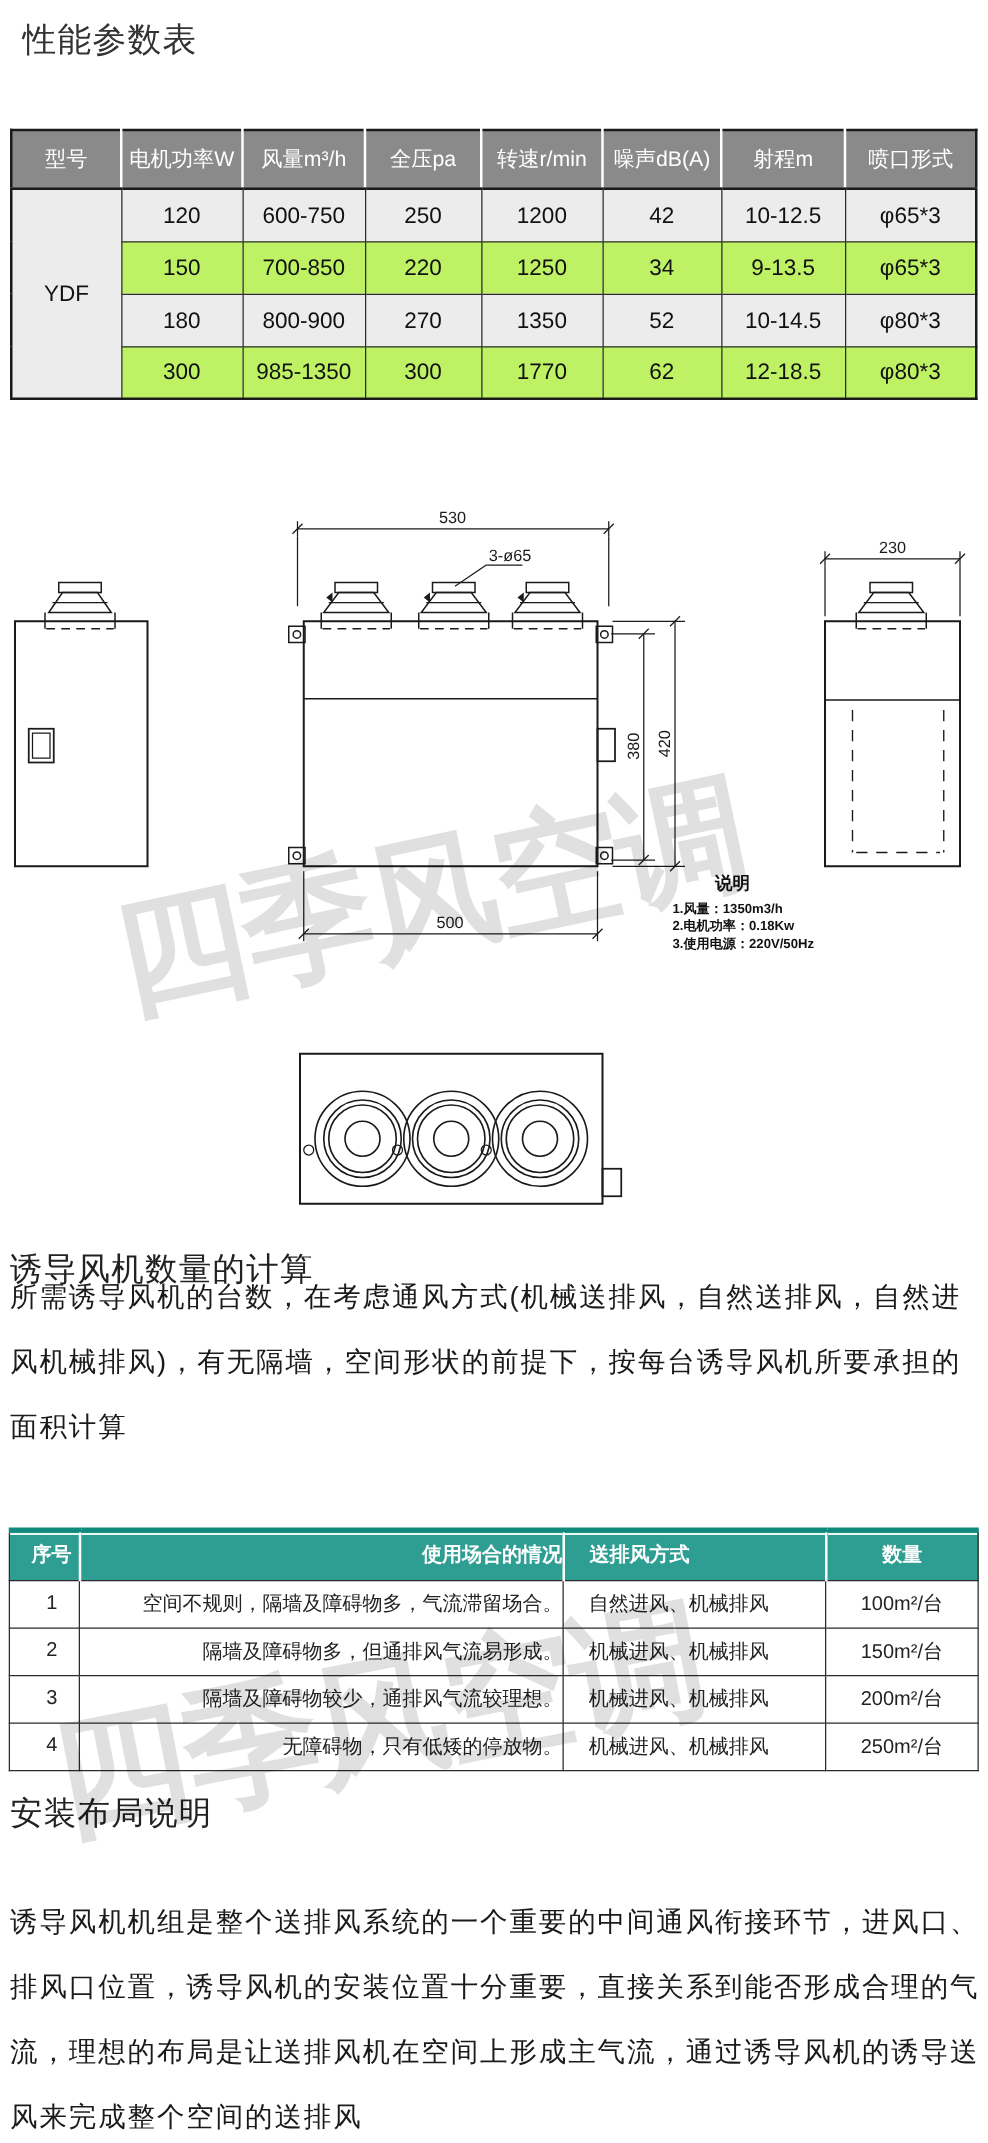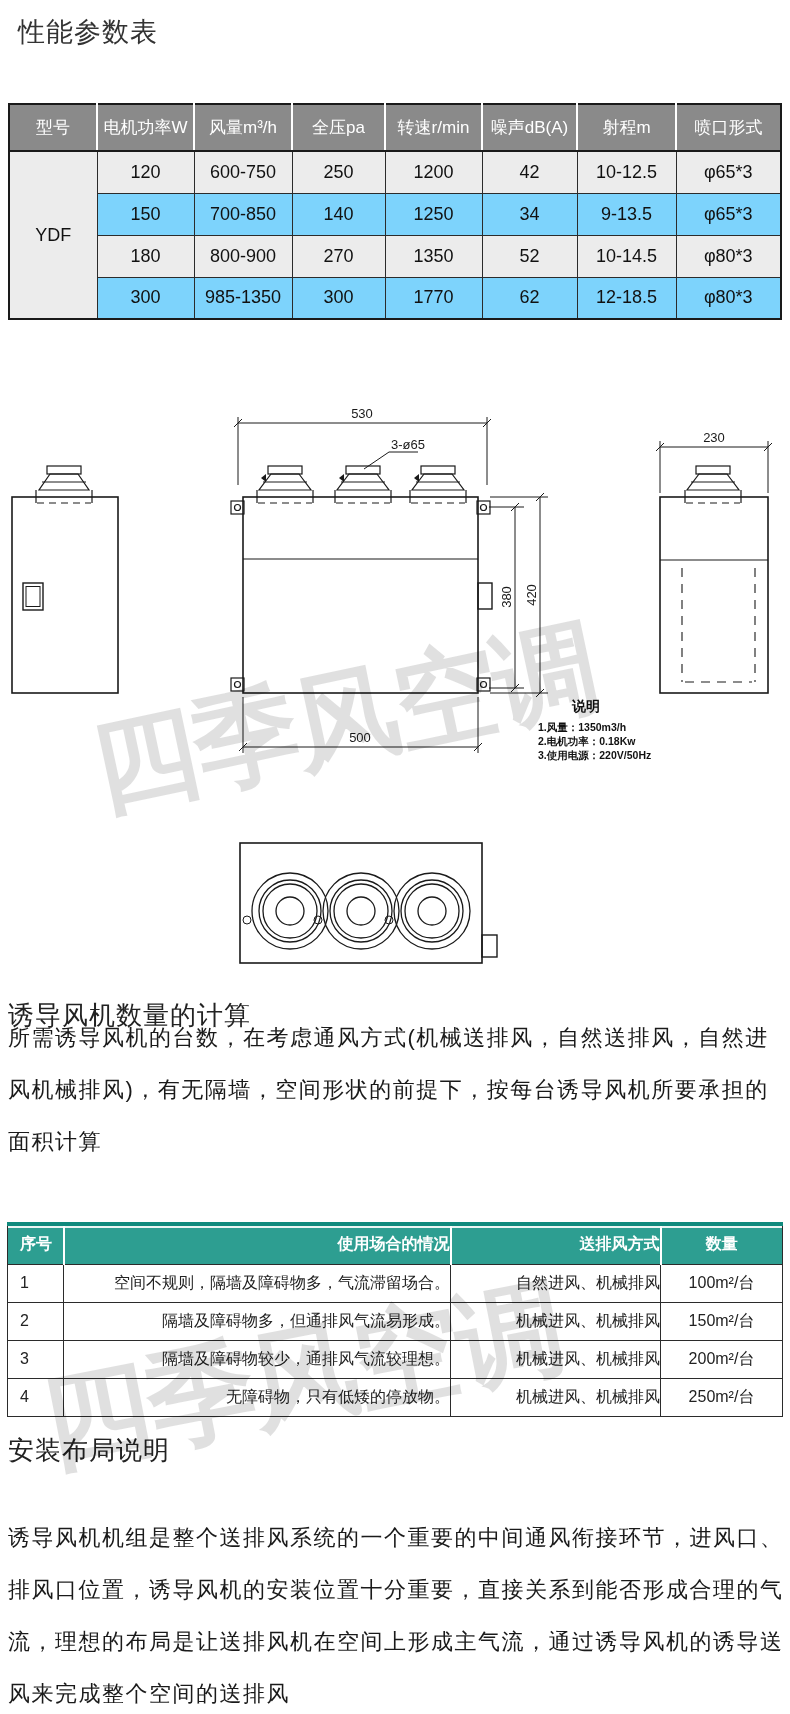--- a/index.html
+++ b/index.html
@@ -19,21 +19,21 @@
     border:2px solid #1a1a1a;
   }
   .spec-table th {
     background:#8a8a8a; color:#fff; font-size:17px; font-weight:400;
     height:47px; text-align:center;
     border-left:2px solid #fff; border-bottom:2px solid #1a1a1a;
   }
   .spec-table th:first-child { border-left:none; }
   .spec-table td {
     border:1px solid #2b2b2b; height:42px; text-align:center;
-    font-size:18px; color:#111; background:#7dd3fc;
+    font-size:18px; color:#111; background:#bef264;
   }
   .spec-table tbody tr:nth-child(odd) td { background:#ececec; }
   .spec-table td.model-cell { background:#e9e9e9; font-size:18px; }
   
   .drawing-wrap { position:absolute; left:0; top:385px; width:653px; height:600px; }
   .drawing-wrap svg { stroke:#1a1a1a; fill:none; }
   .dim-text { font-family:"Liberation Sans",sans-serif; font-size:13px; fill:#1a1a1a; stroke:none; }
   .notes {
     position:absolute; left:538px; top:698px; width:150px; color:#111;
   }
@@ -64,23 +64,23 @@
   }
   .usage-table th {
     background:#2d9e91; color:#fff; font-size:16px; font-weight:700;
     height:40px; border-top:4px solid #0f8a7d;
     box-shadow:inset 0 2px 0 rgba(255,255,255,0.9);
   }
   .usage-table th + th { border-left:2px solid #fff; }
   .usage-table td {
     border:1px solid #2b2b2b; height:38px; font-size:16px; color:#222;
   }
-  .usage-table th:nth-child(1), .usage-table td:nth-child(1) { text-align:left;padding-left:12px; }
+  .usage-table th:nth-child(1), .usage-table td:nth-child(1) { text-align:center;padding-left:12px; }
   .usage-table th:nth-child(2), .usage-table td:nth-child(2) { text-align:right; padding-left:32px; }
-  .usage-table th:nth-child(3), .usage-table td:nth-child(3) { text-align:right; padding-left:20px; }
+  .usage-table th:nth-child(3), .usage-table td:nth-child(3) { text-align:left; padding-left:20px; }
   .usage-table th:nth-child(4), .usage-table td:nth-child(4) { text-align:center; }
 </style>
 </head>
 <body>
 
 <div class="page-title">性能参数表</div>
 
 <table class="spec-table">
   <colgroup>
     <col style="width:88px">
@@ -111,21 +111,21 @@
         <td>600-750</td>
         <td>250</td>
         <td>1200</td>
         <td>42</td>
         <td>10-12.5</td>
         <td>φ65*3</td>
       </tr>
       <tr>
         <td>150</td>
         <td>700-850</td>
-        <td>140</td>
+        <td>220</td>
         <td>1250</td>
         <td>34</td>
         <td>9-13.5</td>
         <td>φ65*3</td>
       </tr>
       <tr>
         <td>180</td>
         <td>800-900</td>
         <td>270</td>
         <td>1350</td>

